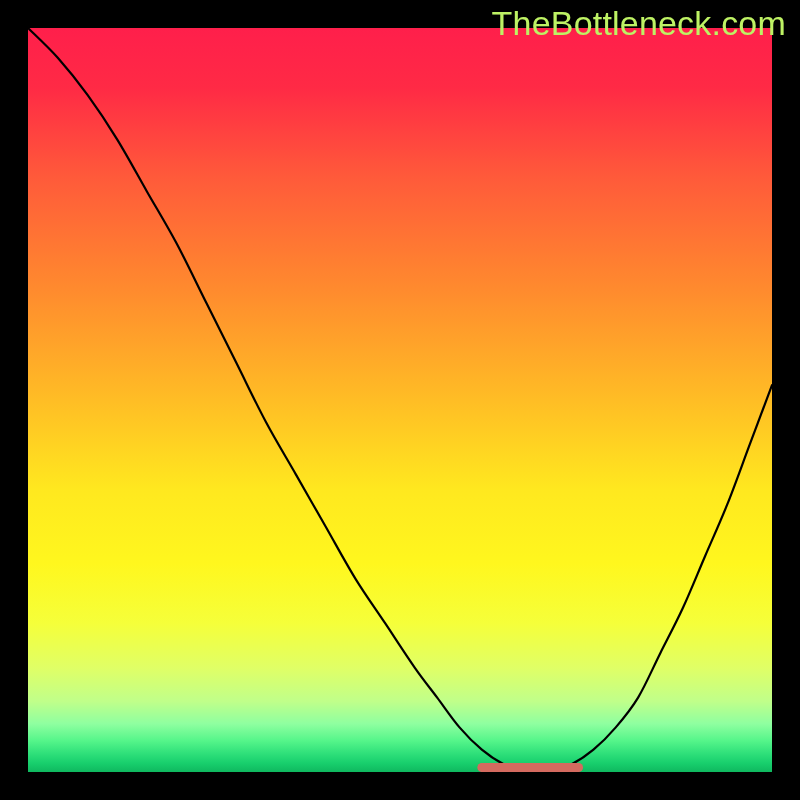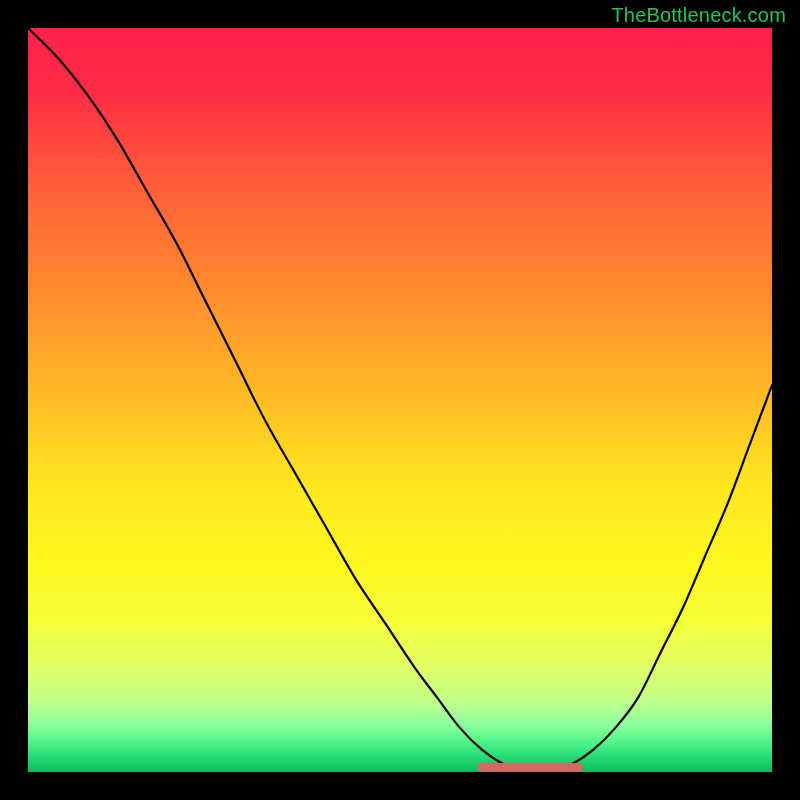--- a/index.html
+++ b/index.html
@@ -14,22 +14,22 @@
   .frame {
     position: relative;
     width: 800px;
     height: 800px;
     background: #000;
   }
   .watermark {
     position: absolute;
     top: 4px;
     right: 14px;
-    color: #22c55e;
-    font-size: 20px;
+    color: #bef264;
+    font-size: 34px;
     letter-spacing: 0.2px;
     z-index: 10;
     user-select: none;
   }
   
   .plot {
     position: absolute;
     left: 28px;
     top: 28px;
     width: 744px;

